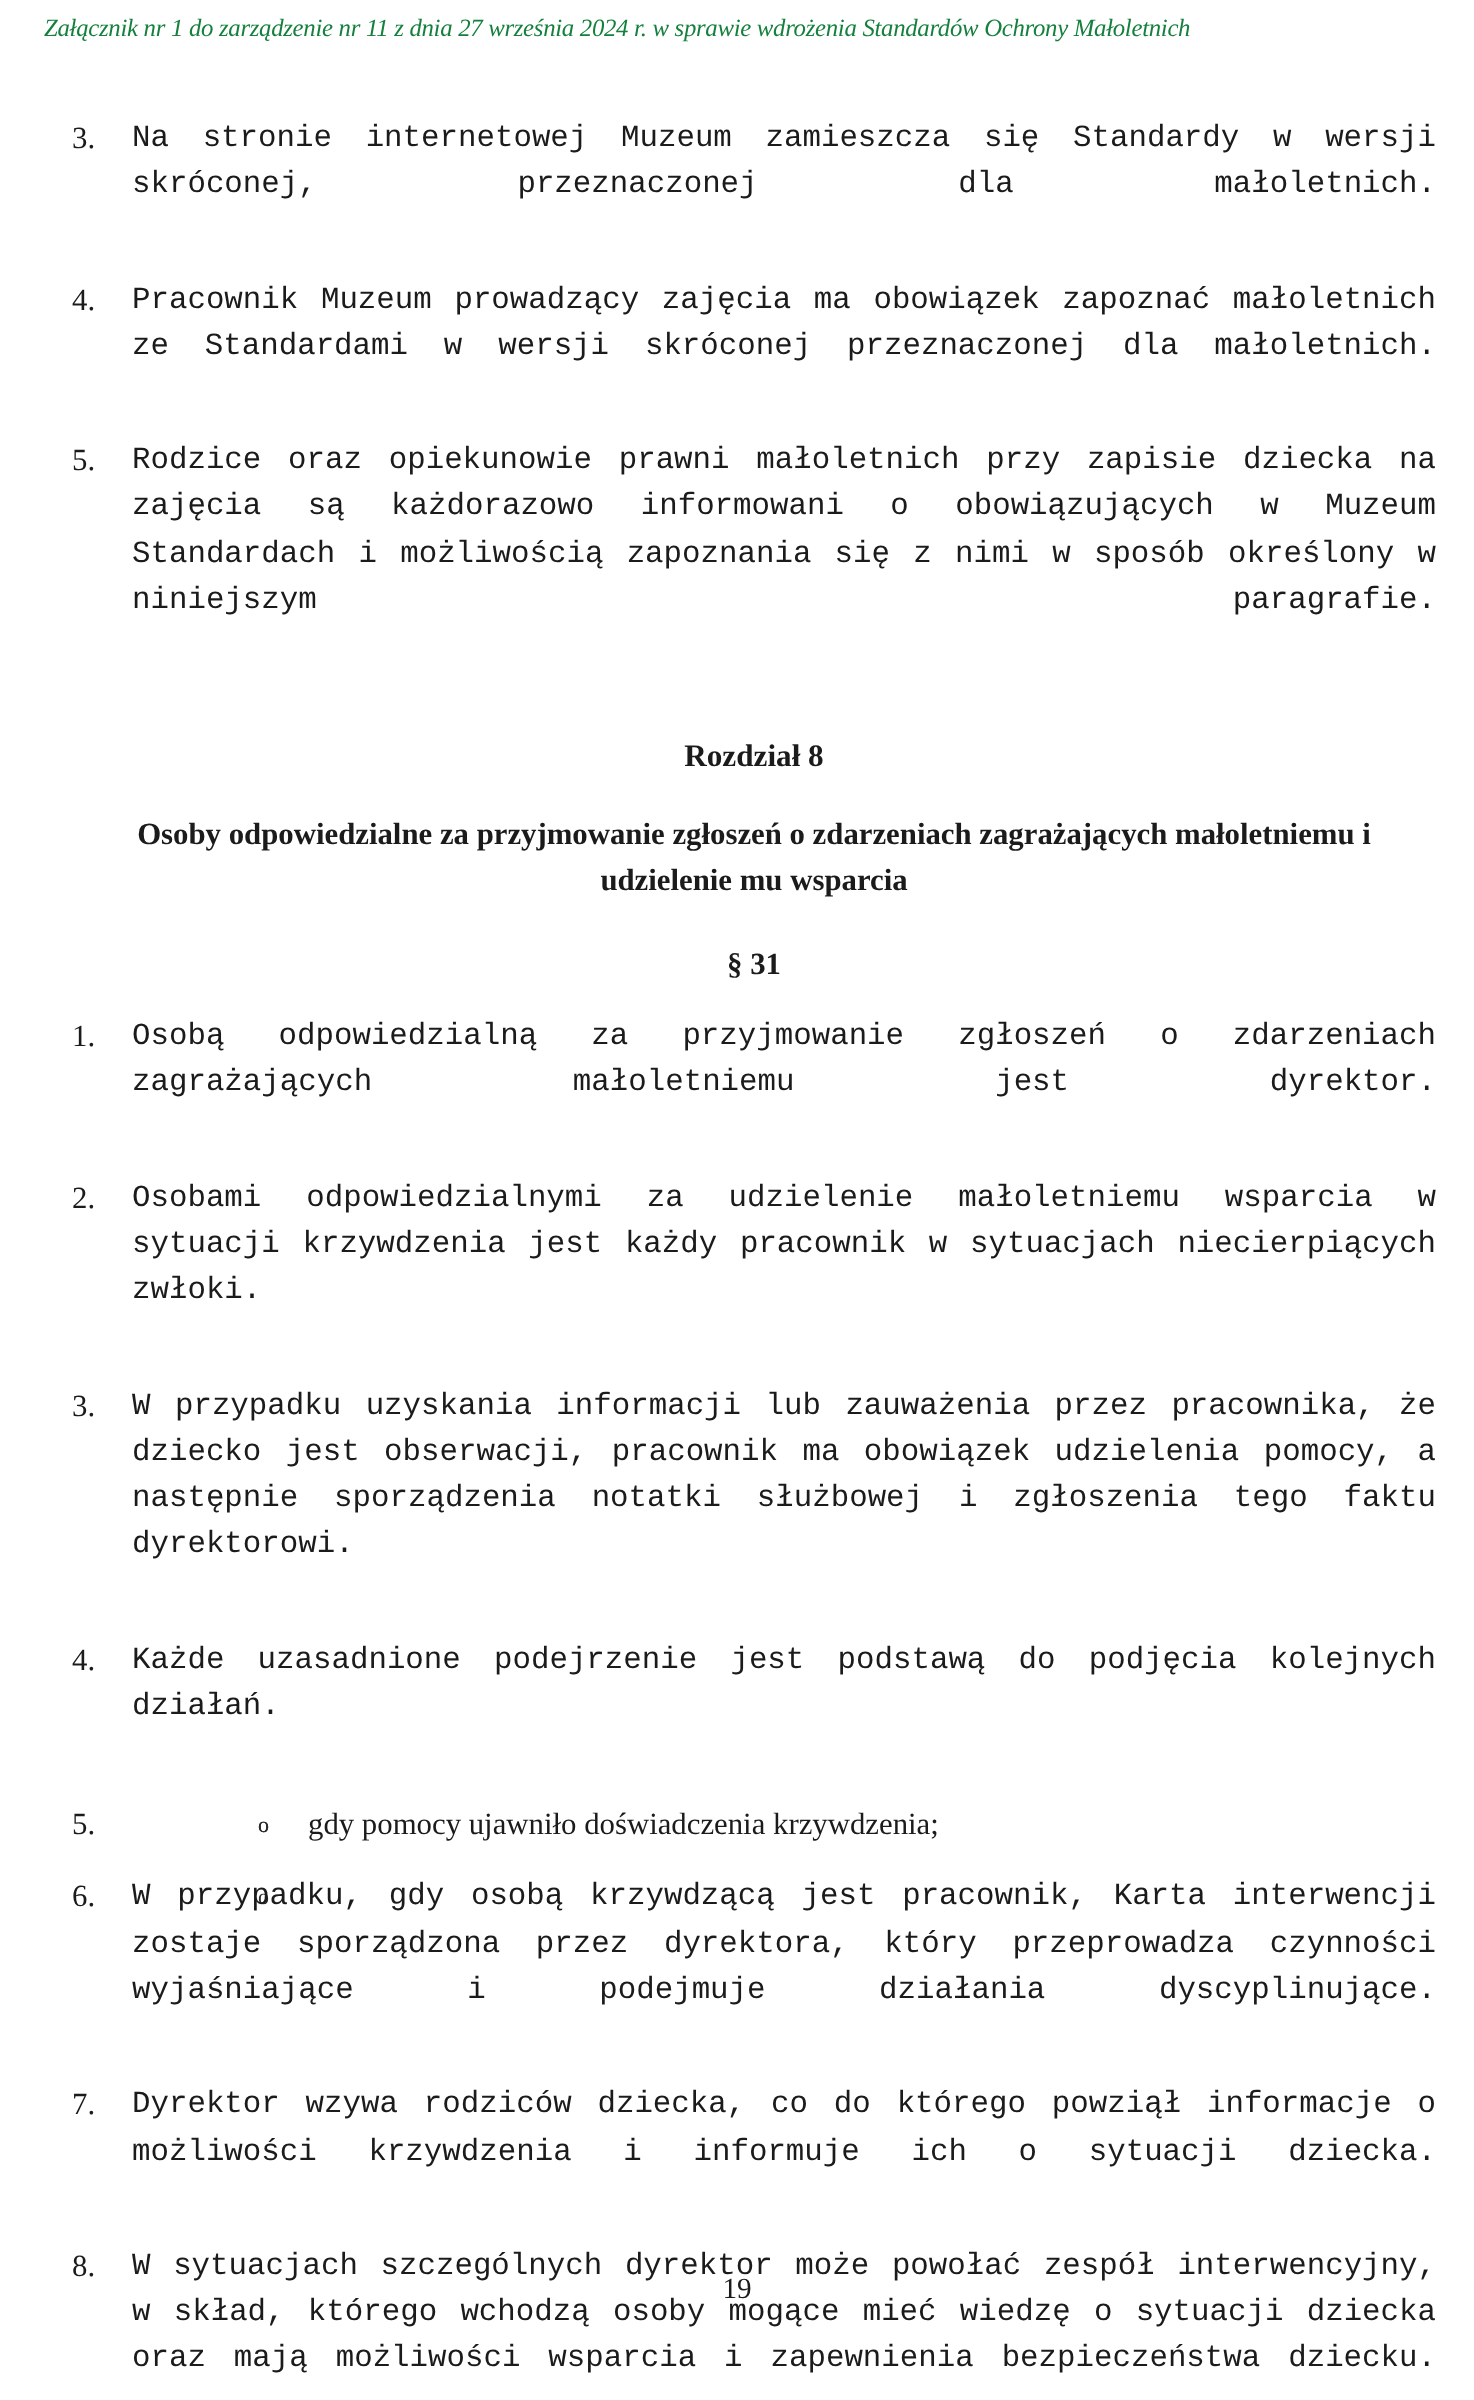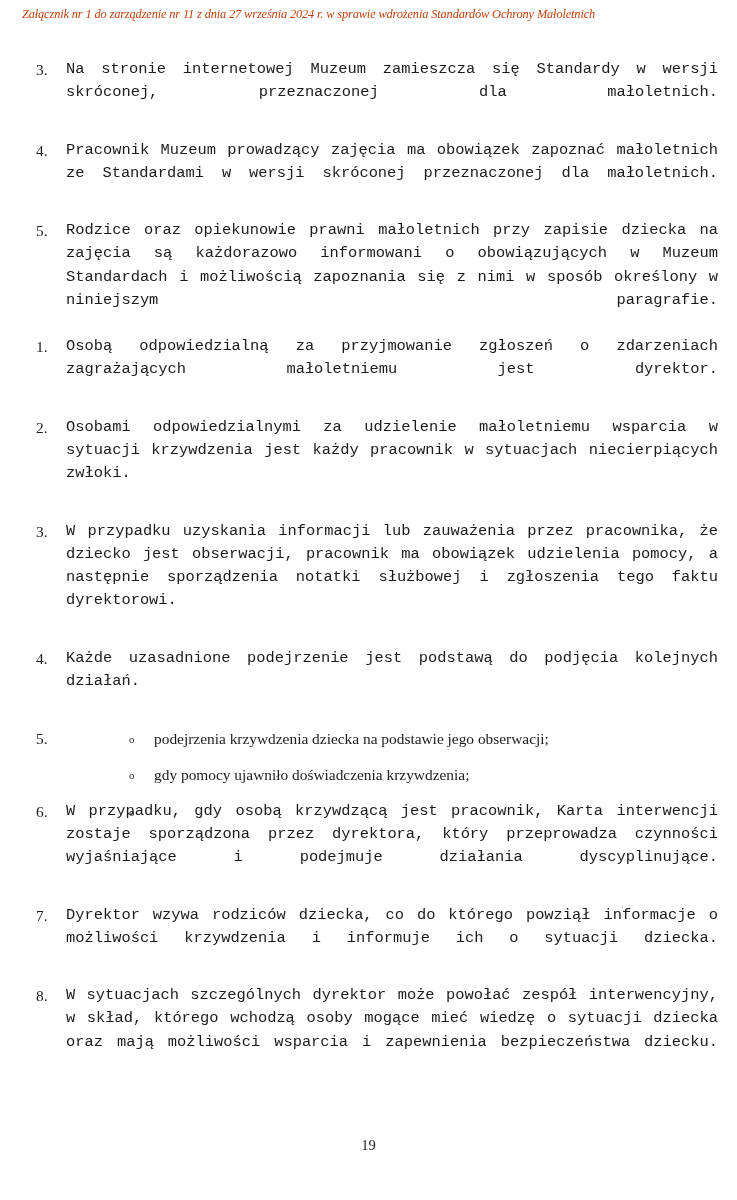--- a/index.html
+++ b/index.html
@@ -27,21 +27,21 @@
   .doc-header {
     position: absolute;
     top: 7px;
     left: 22px;
     right: 18px;
     font-style: italic;
     font-size: 12.4px;
     line-height: 15px;
     letter-spacing: -0.15px;
     white-space: nowrap;
-    color: #c2410c;
+    color: #15803d;
   }
 
   
   .content {
     position: absolute;
     top: 58px;
     left: 36px;
     width: 682px;
   }
 
@@ -167,20 +167,25 @@
         <span class="body">Pracownik Muzeum prowadzący zajęcia ma obowiązek zapoznać małoletnich ze Standardami w wersji skróconej przeznaczonej dla małoletnich.</span>
       </li>
 
       <li class="num-item">
         <span class="marker">5.</span>
         <span class="body">Rodzice oraz opiekunowie prawni małoletnich przy zapisie dziecka na zajęcia są każdorazowo informowani o obowiązujących w Muzeum Standardach i możliwością zapoznania się z nimi w sposób określony w niniejszym paragrafie.</span>
       </li>
 
     </ol>
 
+    <div class="heading-block">
+      <div class="chapter-no">Rozdział 8</div>
+      <div class="chapter-title">Osoby odpowiedzialne za przyjmowanie zgłoszeń o zdarzeniach zagrażających małoletniemu i udzielenie mu wsparcia</div>
+      <div class="section-no">§ 31</div>
+    </div>
 
     <ol class="numlist">
 
       <li class="num-item">
         <span class="marker">1.</span>
         <span class="body">Osobą odpowiedzialną za przyjmowanie zgłoszeń o zdarzeniach zagrażających małoletniemu jest dyrektor.</span>
       </li>
 
       <li class="num-item">
         <span class="marker">2.</span>
@@ -195,21 +200,20 @@
       <li class="num-item">
         <span class="marker">4.</span>
         <span class="body">Każde uzasadnione podejrzenie jest podstawą do podjęcia kolejnych działań.</span>
       </li>
 
       <li class="num-item">
         <span class="marker">5.</span>
         <ul class="sublist">
           <li class="sub-item">
             <span class="marker">o</span>
-            <span>podejrzenia krzywdzenia dziecka na podstawie jego obserwacji;</span>
           </li>
           <li class="sub-item">
             <span class="marker">o</span>
             <span>gdy pomocy ujawniło doświadczenia krzywdzenia;</span>
           </li>
           <li class="sub-item">
             <span class="marker">o</span>
           </li>
         </ul>
       </li>

